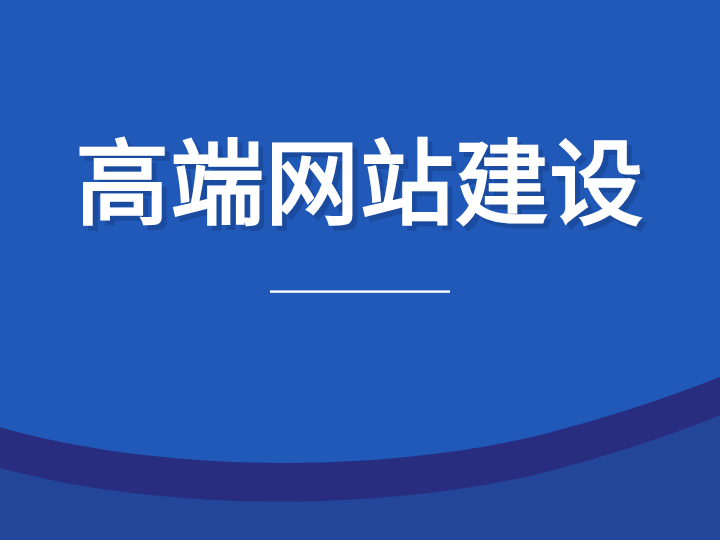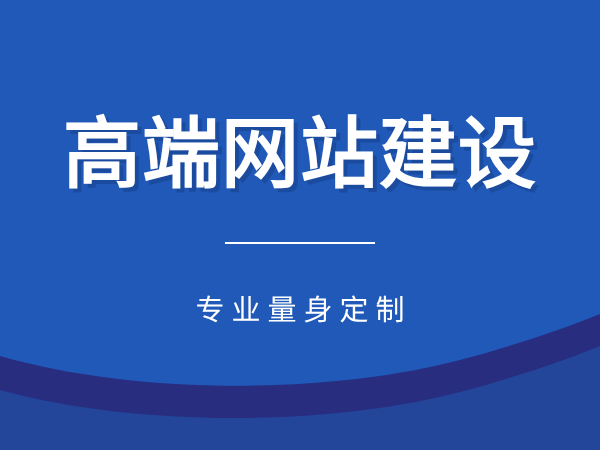--- a/index.html
+++ b/index.html
@@ -104,16 +104,15 @@
 
     <path d="M0,46 C140,86 330,84 460,50 C520,34 565,18 600,4 L600,36 C565,50 520,66 460,82 C330,116 140,118 0,80 Z" fill="#282d80"></path>
   </svg>
 
   <div class="content">
 
     <h1 class="headline">高端网站建设</h1>
 
     <hr class="divider">
 
-    <p class="subhead">专业量身定制</p>
 
   </div>
 </div>
 
 </body></html>

